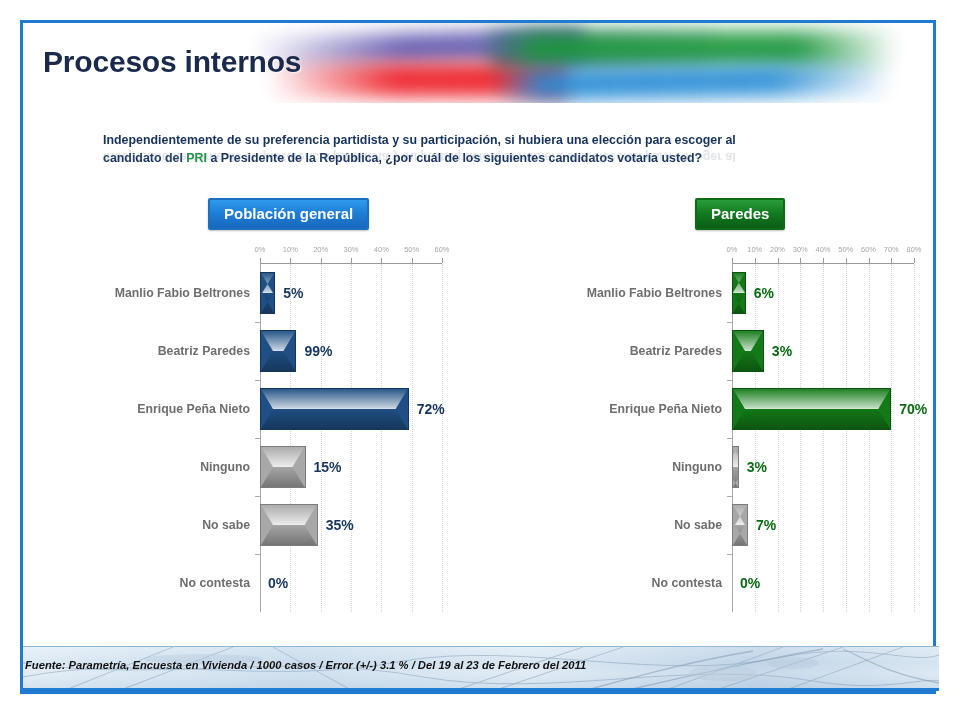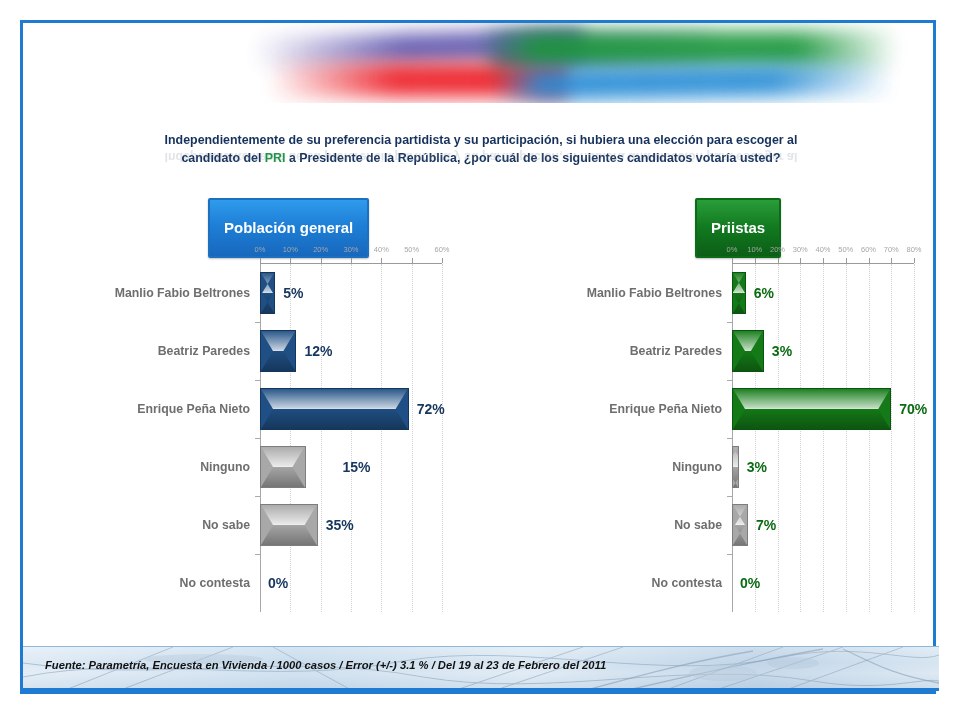--- a/index.html
+++ b/index.html
@@ -75,42 +75,41 @@
     letter-spacing: -.2px;
     text-shadow: 1px 1px 2px rgba(255,255,255,.9);
     z-index: 5;
   }
 
   
   #question {
     position: absolute;
     left: 80px; top: 108px;
     width: 756px;
-    text-align: center;
     font-size: 12.4px;
     font-weight: bold;
     color: #16325c;
     line-height: 18px;
   }
   #question .hl { color: #1a9641; }
   #question .reflect {
     position: absolute;
     left: 0; top: 17px;
     width: 100%;
     color: rgba(120,130,150,.22);
     transform: scaleY(-1);
     pointer-events: none;
   }
 
   
   .panel-head {
     position: absolute;
     height: 28px;
     line-height: 28px;
-    padding: 14px 14px;
+    padding: 0 14px;
     color: #ffffff;
     font-size: 15px;
     font-weight: bold;
     border-radius: 2px;
     text-align: center;
     box-shadow: 0 1px 2px rgba(0,0,0,.25);
   }
   #head-left {
     left: 185px; top: 175px;
     background: linear-gradient(180deg, #2f9bec 0%, #1e7fd6 45%, #1768bd 100%);
@@ -232,21 +231,21 @@
     background: linear-gradient(180deg,#e9f1f8 0%, #cfe0ef 35%, #dfeaf4 60%, #b9cfe4 100%);
     border-top: 1px solid #8fb8d8;
   }
   #footer .tex {
     position: absolute;
     left: 0; top: 0; width: 100%; height: 100%;
     opacity: .55;
   }
   #footer-text {
     position: absolute;
-    left: 22px; top: 12px;
+    left: 2px; top: 12px;
     font-size: 11.2px;
     font-weight: bold;
     font-style: italic;
     color: #111111;
     white-space: nowrap;
     z-index: 3;
   }
   #footer-rule {
     position: absolute;
     left: 0; bottom: 0;
@@ -260,32 +259,33 @@
 <div id="slide">
   <div id="frame">
 
     <div id="banner">
       <div class="band band-purple"></div>
       <div class="band band-purple2"></div>
       <div class="band band-red"></div>
       <div class="band band-green"></div>
       <div class="band band-blue"></div>
     </div>
+    <div id="page-title">Procesos internos</div>
 
     <div id="question">
       <div>Independientemente de su preferencia partidista y su participación, si hubiera una elección para escoger al</div>
       <div><span>candidato del </span><span class="hl">PRI</span><span> a Presidente de la República, ¿por cuál de los siguientes candidatos votaría usted?</span></div>
       <div class="reflect">
         <div>Independientemente de su preferencia partidista y su participación, si hubiera una elección para escoger al</div>
 
       </div>
     </div>
 
     <div class="panel-head" id="head-left">Población general</div>
-    <div class="panel-head" id="head-right">Priistas</div>
+    <div class="panel-head" id="head-right">Paredes</div>
 
     <div class="chart" id="chart-left">
         <div class="axis-top" style="left: 177px; width: 182px;"></div>
         <div class="tick-label" style="left: 177px;">0%</div>
         <div class="tick-mark" style="left: 177px;"></div>
         <div class="tick-label" style="left: 207.333px;">10%</div>
         <div class="tick-mark" style="left: 207.333px;"></div>
         <div class="gridline" style="left: 207.333px;"></div>
         <div class="tick-label" style="left: 237.667px;">20%</div>
         <div class="tick-mark" style="left: 237.667px;"></div>
@@ -305,33 +305,33 @@
         <div class="axis-left" style="left: 177px;"></div>
         <div class="row" style="top: 19px; left: 0px; width: 360px;">
           <div class="cat-label" style="right: 193px;">Manlio Fabio Beltrones</div>
           <div class="bar bar-blue" style="left: 177px; width: 15.1667px;"></div>
           <div class="val val-blue" style="left: 200.167px;">5%</div>
         </div>
         <div class="row" style="top: 77px; left: 0px; width: 360px;">
           <div class="cat-label" style="right: 193px;">Beatriz Paredes</div>
           <div class="row-tick" style="left: 172px;"></div>
           <div class="bar bar-blue" style="left: 177px; width: 36.4px;"></div>
-          <div class="val val-blue" style="left: 221.4px;">12%</div>
+          <div class="val val-blue" style="left: 221.4px;">99%</div>
         </div>
         <div class="row" style="top: 135px; left: 0px; width: 360px;">
           <div class="cat-label" style="right: 193px;">Enrique Peña Nieto</div>
           <div class="row-tick" style="left: 172px;"></div>
           <div class="bar bar-blue" style="left: 177px; width: 148.633px;"></div>
           <div class="val val-blue" style="left: 333.633px;">72%</div>
         </div>
         <div class="row" style="top: 193px; left: 0px; width: 360px;">
           <div class="cat-label" style="right: 193px;">Ninguno</div>
           <div class="row-tick" style="left: 172px;"></div>
           <div class="bar bar-gray" style="left: 177px; width: 45.5px;"></div>
-          <div class="val val-blue" style="left: 230.5px; margin-left: 29px;">15%</div>
+          <div class="val val-blue" style="left: 230.5px;">15%</div>
         </div>
         <div class="row" style="top: 251px; left: 0px; width: 360px;">
           <div class="cat-label" style="right: 193px;">No sabe</div>
           <div class="row-tick" style="left: 172px;"></div>
           <div class="bar bar-gray" style="left: 177px; width: 57.6333px;"></div>
           <div class="val val-blue" style="left: 242.633px;">35%</div>
         </div>
         <div class="row" style="top: 309px; left: 0px; width: 360px;">
           <div class="cat-label" style="right: 193px;">No contesta</div>
           <div class="row-tick" style="left: 172px;"></div>

